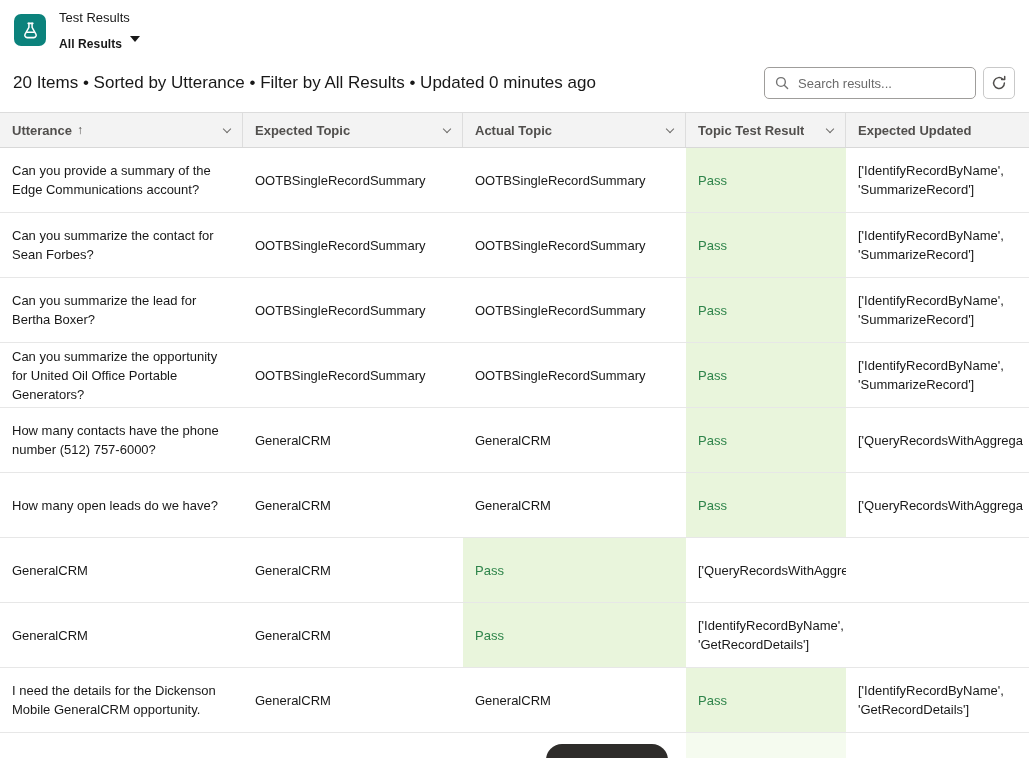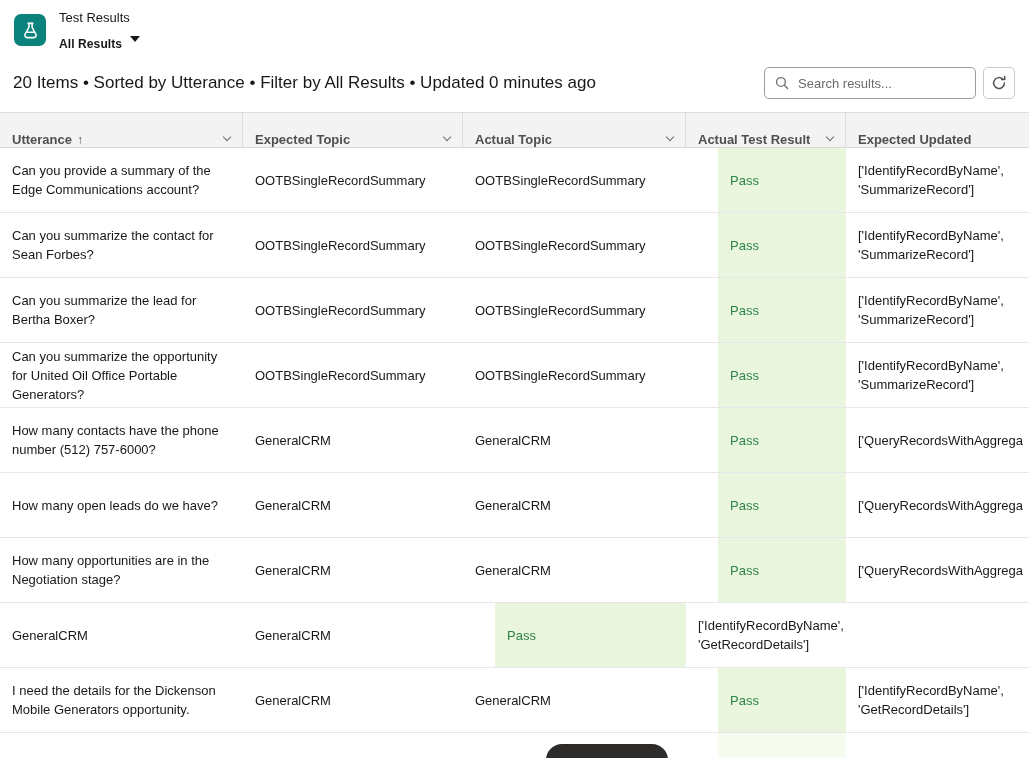--- a/index.html
+++ b/index.html
@@ -47,40 +47,40 @@
   .refresh-btn {
     width: 32px; height: 32px; border: 1px solid #c9c9c9; border-radius: 5px;
     background: #fff; display: flex; align-items: center; justify-content: center;
     cursor: pointer; padding: 0;
   }
 
   
   .table { width: 1056px; border-top: 1px solid #dcdcdc; }
   .thead, .tr { display: grid; grid-template-columns: 243px 220px 223px 160px 210px; }
   .thead { height: 35px; background: var(--header-bg, #f3f3f3); border-bottom: 1px solid #d8d8d8; }
-  .th { display: flex; align-items: flex-end; padding: 0 8px 0 12px; border-right: 1px solid #ddd; min-width: 0; }
+  .th { display: flex; align-items: center; padding: 0 8px 0 12px; border-right: 1px solid #ddd; min-width: 0; }
   .th:last-child { border-right: none; }
   .th-label {
     font-size: 13px; font-weight: 700; color: #514f4d;
     white-space: nowrap; overflow: hidden; text-overflow: ellipsis;
   }
   .sort-arrow { font-size: 12px; font-weight: 700; color: #514f4d; margin-left: 5px; }
   .chev-btn { margin-left: auto; background: none; border: none; cursor: pointer; padding: 4px 4px 7px 8px; display: flex; }
   .chev {
     display: inline-block; width: 6px; height: 6px;
     border-right: 1.6px solid #6f6d6b; border-bottom: 1.6px solid #6f6d6b;
     transform: rotate(45deg);
   }
 
   .tr { height: 65px; background: #fff; border-bottom: 1px solid #e7e7e7; }
   .td {
     display: flex; align-items: center; padding: 0 12px;
     font-size: 13px; line-height: 19px; color: #181818; min-width: 0; overflow: hidden;
   }
-  .td-result { background: var(--pass-bg, #e9f5dc); margin-left: 32px; }
+  .td-result { background: var(--pass-bg, #e9f5dc); }
   .td-result .cell-text { color: var(--pass-text, #2e844a); }
 
   
   .bottom-fade {
     position: absolute; left: 0; bottom: 0; width: 100%; height: 25px;
     background: rgba(255,255,255,0.55); pointer-events: none;
   }
   .bottom-blob {
     position: absolute; left: 546px; top: 744px; width: 122px; height: 32px;
     border-radius: 16px; background: #2e2c2a;
@@ -152,21 +152,21 @@
 
   <div class="th">
     <span class="th-label">Actual Topic</span>
 
     <button class="chev-btn">
       <span class="chev"></span>
     </button>
   </div>
 
   <div class="th">
-    <span class="th-label">Actual Test Result</span>
+    <span class="th-label">Topic Test Result</span>
 
     <button class="chev-btn">
       <span class="chev"></span>
     </button>
   </div>
 
   <div class="th">
     <span class="th-label">Expected Updated</span>
 
   </div>
@@ -275,23 +275,20 @@
     <div class="td td-result">
       <span class="cell-text">Pass</span>
     </div>
     <div class="td">
       <span class="cell-text">['QueryRecordsWithAggrega</span>
     </div>
   </div>
 
   <div class="tr">
     <div class="td">
-      <span class="cell-text">How many opportunities are in the Negotiation stage?</span>
-    </div>
-    <div class="td">
       <span class="cell-text">GeneralCRM</span>
     </div>
     <div class="td">
       <span class="cell-text">GeneralCRM</span>
     </div>
     <div class="td td-result">
       <span class="cell-text">Pass</span>
     </div>
     <div class="td">
       <span class="cell-text">['QueryRecordsWithAggrega</span>
@@ -308,21 +305,21 @@
     <div class="td td-result">
       <span class="cell-text">Pass</span>
     </div>
     <div class="td">
       <span class="cell-text">['IdentifyRecordByName', 'GetRecordDetails']</span>
     </div>
   </div>
 
   <div class="tr">
     <div class="td">
-      <span class="cell-text">I need the details for the Dickenson Mobile Generators opportunity.</span>
+      <span class="cell-text">I need the details for the Dickenson Mobile GeneralCRM opportunity.</span>
     </div>
     <div class="td">
       <span class="cell-text">GeneralCRM</span>
     </div>
     <div class="td">
       <span class="cell-text">GeneralCRM</span>
     </div>
     <div class="td td-result">
       <span class="cell-text">Pass</span>
     </div>

